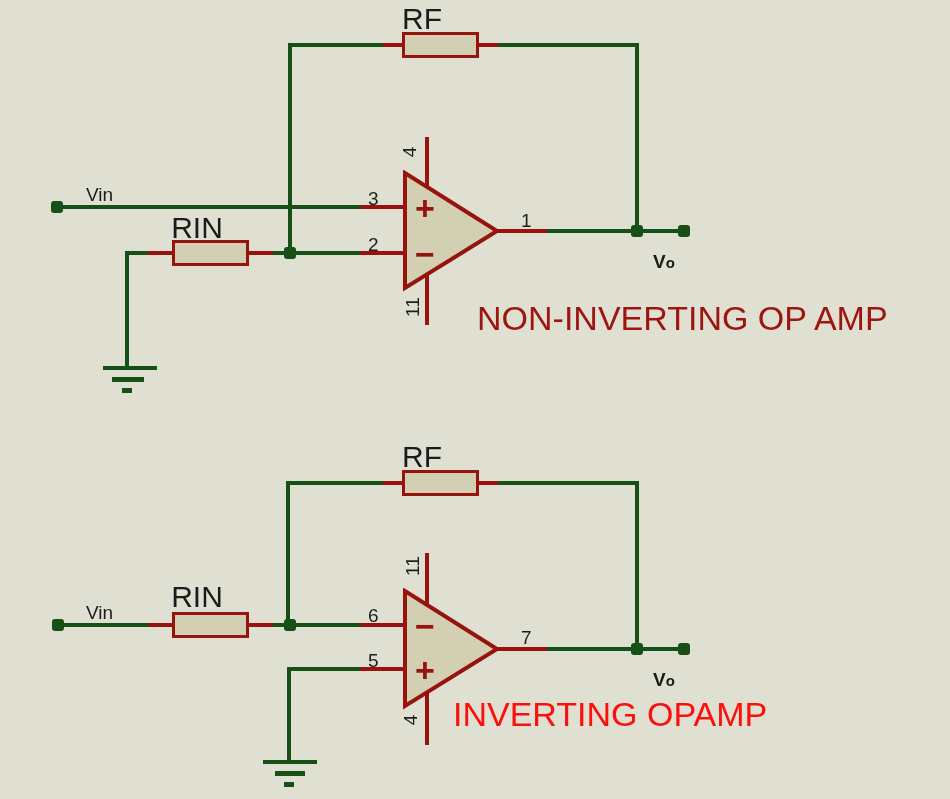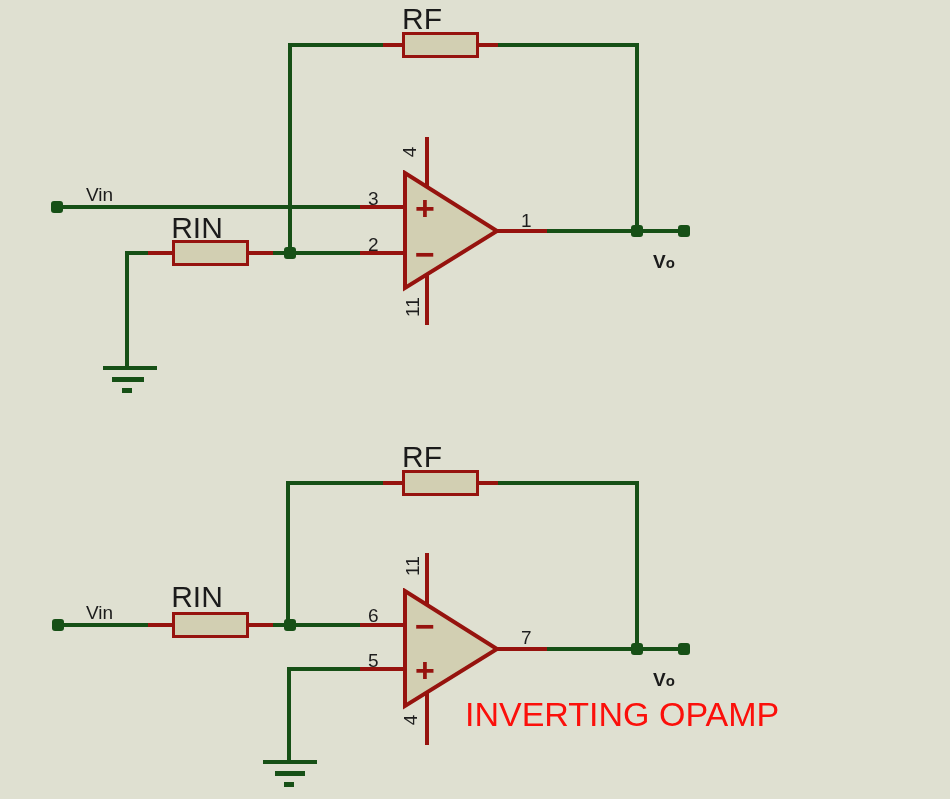--- a/index.html
+++ b/index.html
@@ -89,20 +89,21 @@
     <div class="lbl" style="left:394px;top:2px;width:56px;">RF</div>
     <div class="lbl" style="left:166px;top:211px;width:62px;">RIN</div>
     <div class="tiny" style="left:86px;top:185px;">Vin</div>
     <div class="tiny vo" style="left:653px;top:252px;"><b>V</b><span class="sub">o</span></div>
     <div class="pin" style="left:368px;top:189px;">3</div>
     <div class="pin" style="left:368px;top:235px;">2</div>
     <div class="pin" style="left:521px;top:211px;">1</div>
     <div class="pin rot" style="left:398px;top:140px;width:24px;height:24px;">4</div>
     <div class="pin rot" style="left:399px;top:293px;width:28px;height:28px;">11</div>
 
+    <div class="cap top" style="left:477px;top:301px;">NON-INVERTING OP AMP</div>
   </div>
 
   <div class="layer">
 
     <div class="wh" style="left:286px;top:481px;width:99px;"></div>
     <div class="wh" style="left:496px;top:481px;width:141px;"></div>
     <div class="wv" style="left:286px;top:481px;height:146px;"></div>
     <div class="wv" style="left:635px;top:481px;height:170px;"></div>
 
     <div class="wh" style="left:58px;top:623px;width:92px;"></div>
@@ -145,16 +146,16 @@
     <div class="lbl" style="left:394px;top:440px;width:56px;">RF</div>
     <div class="lbl" style="left:166px;top:580px;width:62px;">RIN</div>
     <div class="tiny" style="left:86px;top:603px;">Vin</div>
     <div class="tiny vo" style="left:653px;top:670px;"><b>V</b><span class="sub">o</span></div>
     <div class="pin" style="left:368px;top:606px;">6</div>
     <div class="pin" style="left:368px;top:651px;">5</div>
     <div class="pin" style="left:521px;top:628px;">7</div>
     <div class="pin rot" style="left:399px;top:552px;width:28px;height:28px;">11</div>
     <div class="pin rot" style="left:399px;top:708px;width:24px;height:24px;">4</div>
 
-    <div class="cap bottom" style="left:465px;top:697px;">INVERTING OPAMP</div>
+    <div class="cap bottom" style="left:453px;top:697px;">INVERTING OPAMP</div>
   </div>
 
 </div>
 
 </body></html>

